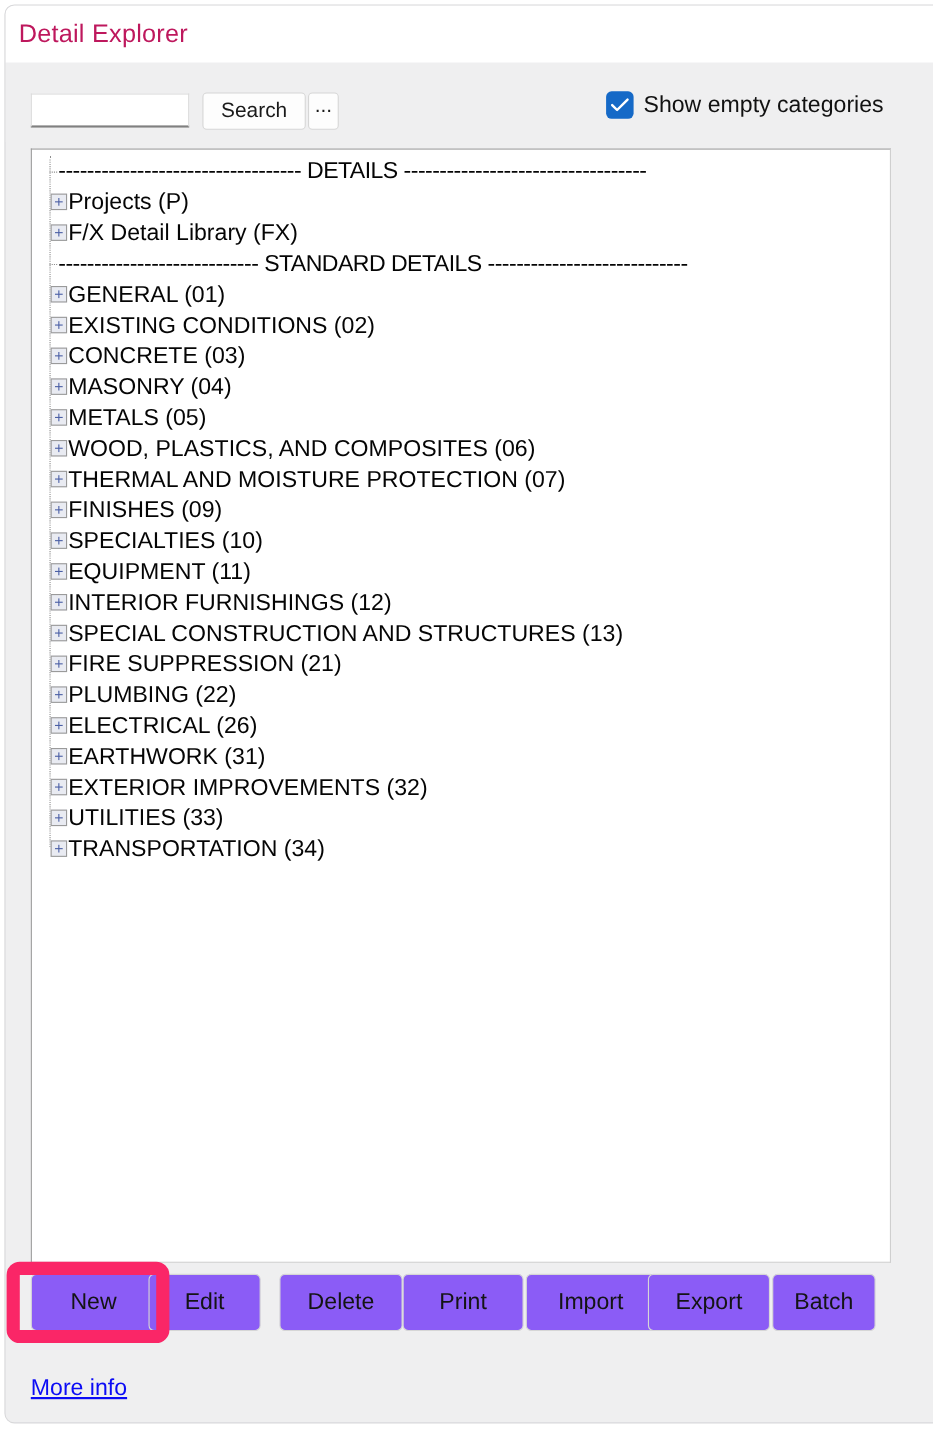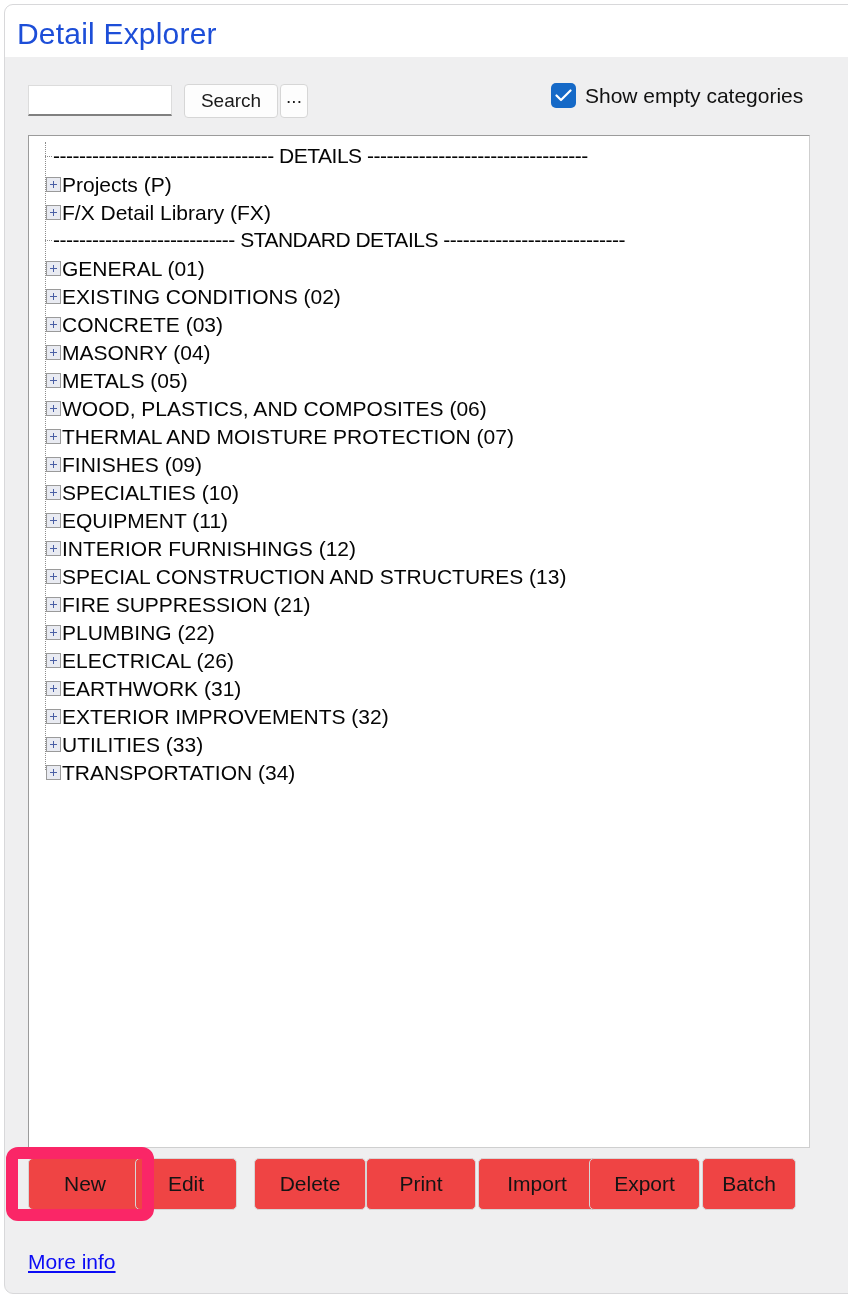--- a/index.html
+++ b/index.html
@@ -64,22 +64,22 @@
     width: 100%;
     height: 52px;
     background: #ffffff;
     border-top-left-radius: 8px;
     box-sizing: border-box;
   }
   .titlebar-text {
     position: absolute;
     left: 12px;
     top: 12px;
-    font-size: 30px;
-    color: #1d4ed8;
+    font-size: 23px;
+    color: #be185d;
     letter-spacing: 0.2px;
     white-space: nowrap;
   }
 
   .toolbar {
     position: absolute;
     left: 0;
     top: 52px;
     width: 100%;
     height: 72px;
@@ -232,21 +232,21 @@
     left: 0;
     top: 1153px;
     width: 100%;
     height: 62px;
   }
   .bar-btn {
     position: absolute;
     top: 0;
     height: 52px;
     font-size: 21px;
-    background: #ef4444;
+    background: #8b5cf6;
     border: 1px solid #d6d6d6;
     border-radius: 5px;
     box-sizing: border-box;
     color: #141414;
     font-family: "Liberation Sans", sans-serif;
     cursor: default;
   }
 
   .highlight-box {
     position: absolute;

